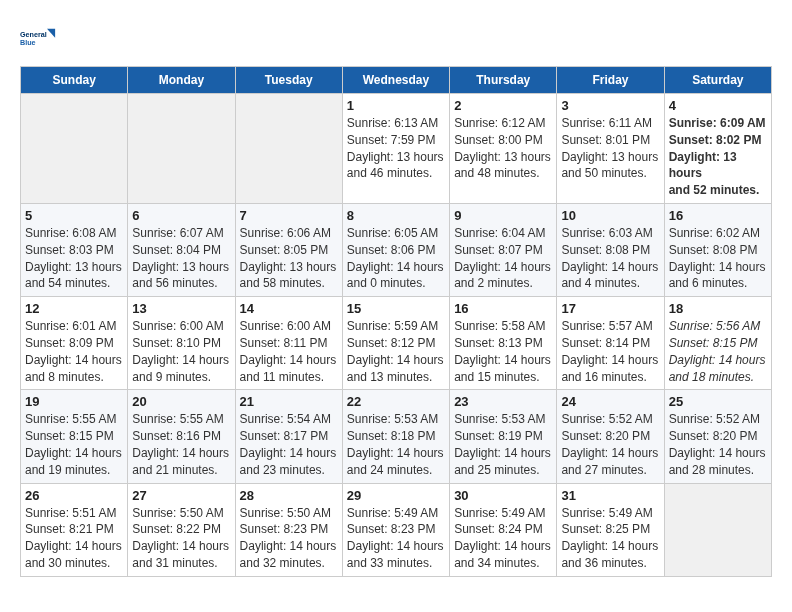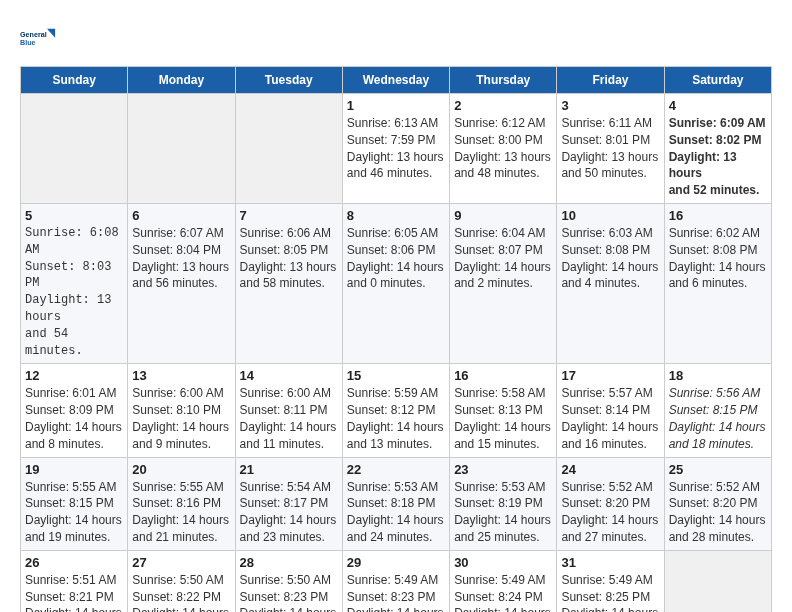--- a/index.html
+++ b/index.html
@@ -140,21 +140,21 @@
           <div class="day-number">4</div>
           <div class="day-info" style="white-space: pre-line; font-weight: bold;">Sunrise: 6:09 AM
 Sunset: 8:02 PM
 Daylight: 13 hours
 and 52 minutes.</div>
         </td>
       </tr>
       <tr>
         <td>
           <div class="day-number">5</div>
-          <div class="day-info" style="white-space: pre-line; font-family: Liberation Mono, monospace;">Sunrise: 6:08 AM
+          <div class="day-info" style="white-space: pre-line;">Sunrise: 6:08 AM
 Sunset: 8:03 PM
 Daylight: 13 hours
 and 54 minutes.</div>
         </td>
         <td>
           <div class="day-number">6</div>
           <div class="day-info" style="white-space: pre-line;">Sunrise: 6:07 AM
 Sunset: 8:04 PM
 Daylight: 13 hours
 and 56 minutes.</div>

